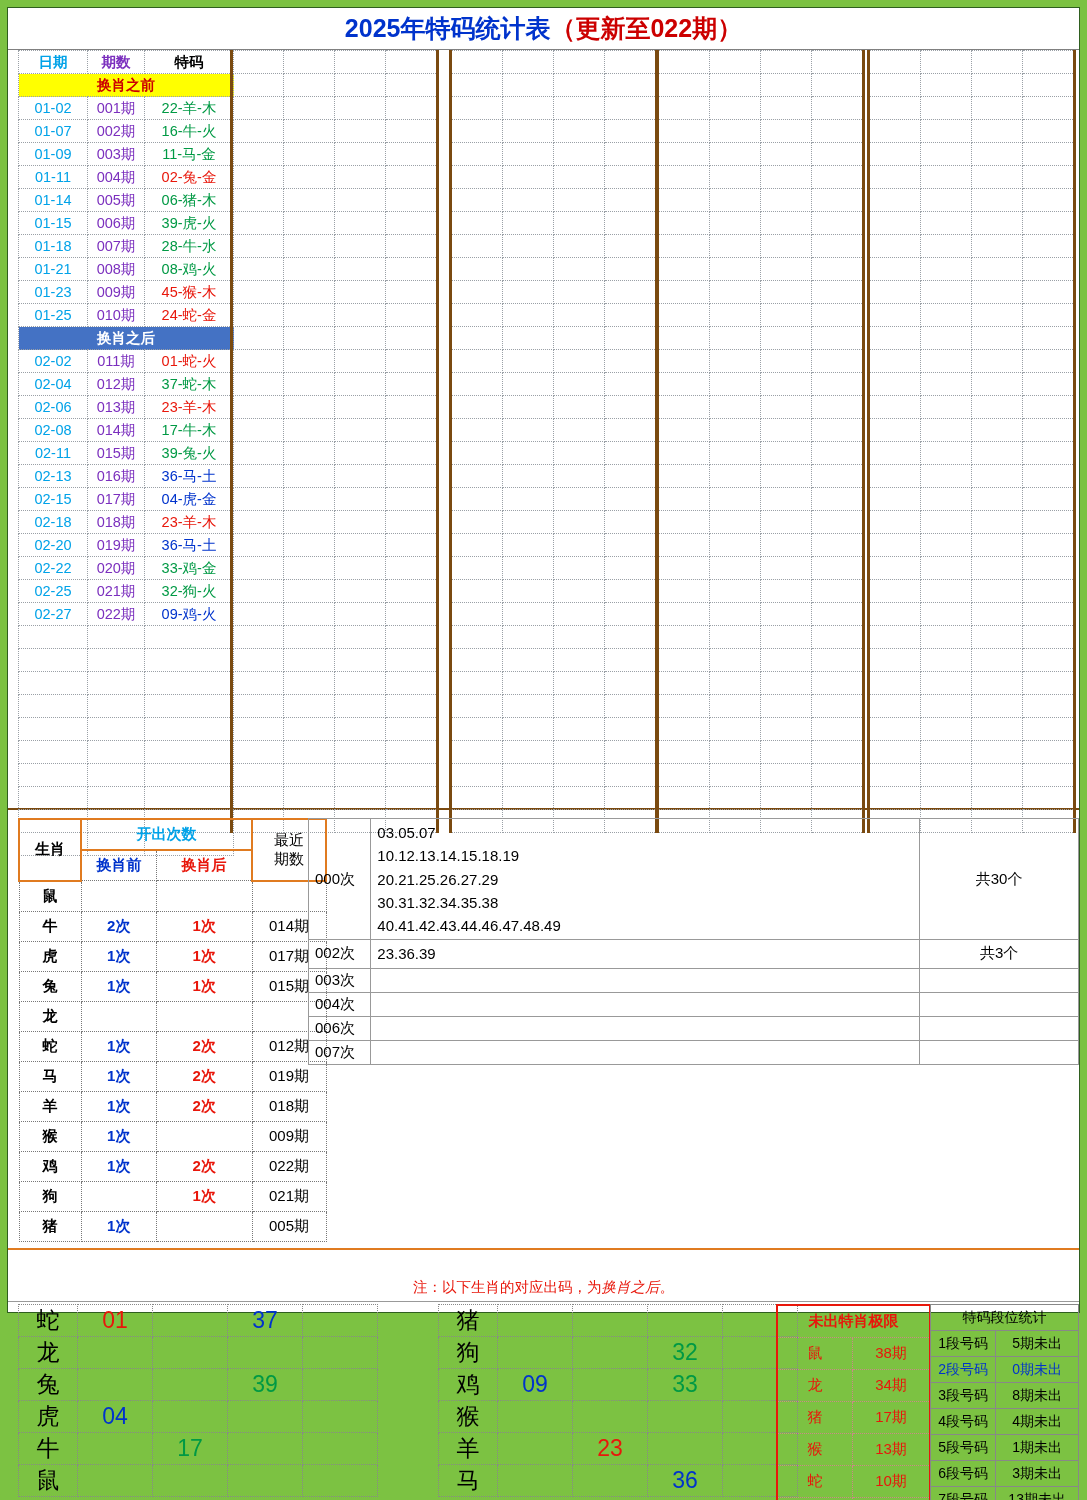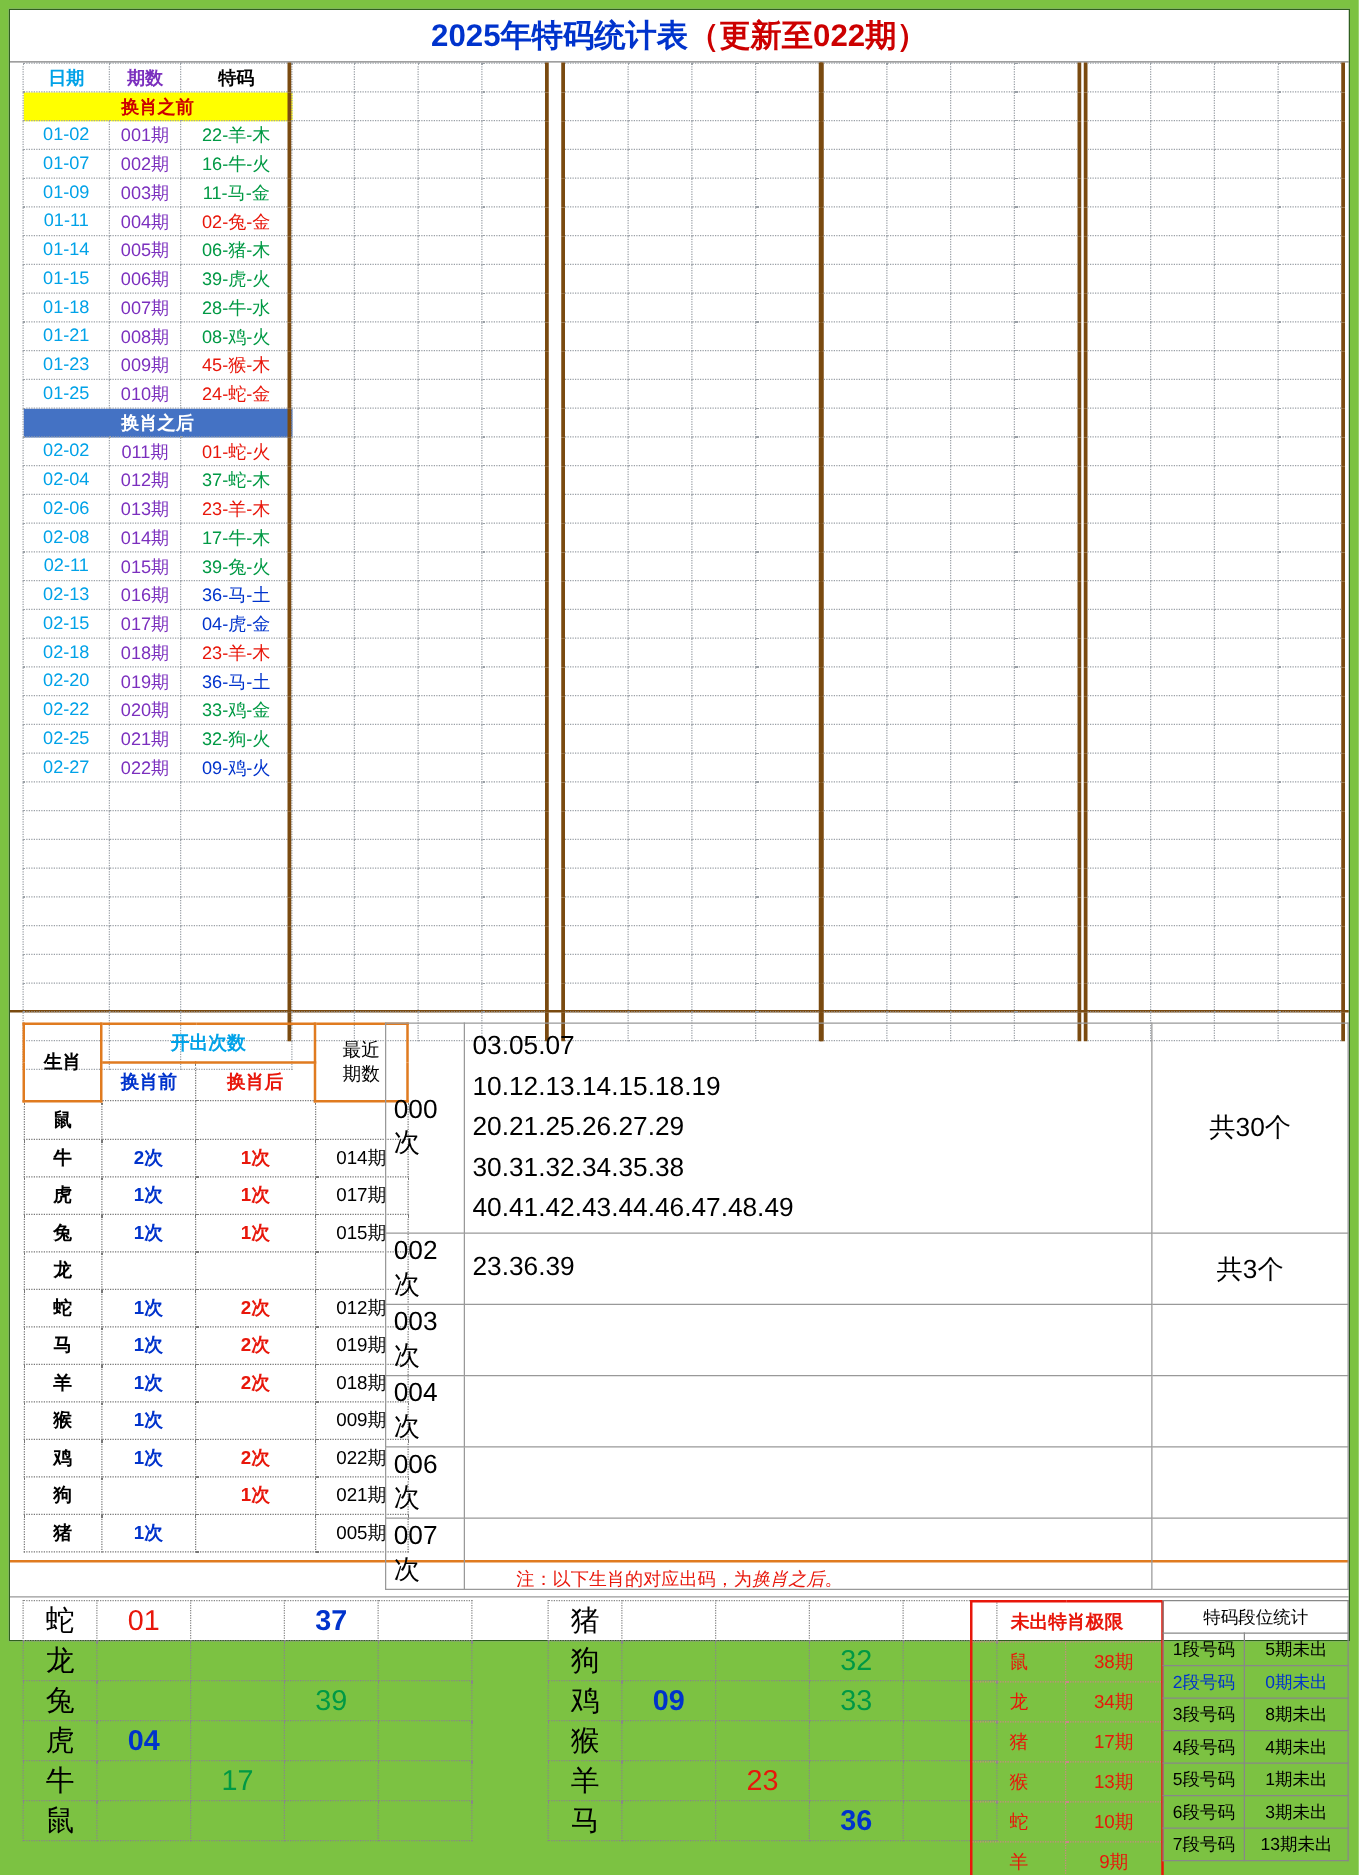--- a/index.html
+++ b/index.html
@@ -59,38 +59,38 @@
   table.zodiac td{border:1px dotted #777;font-size:15px;text-align:center;height:29px;padding:0 2px;}
   table.zodiac .zname{width:56px;font-weight:bold;}
   table.zodiac .zbefore{width:70px;color:#0033cc;font-weight:bold;}
   table.zodiac .zafter{width:90px;color:#e8170b;font-weight:bold;}
   table.zodiac .zrecent{width:68px;}
   .zhdr-blue{color:#00a2e8;font-weight:bold;}
   .zhdr-red{color:#e8170b;font-weight:bold;}
   .box-orange{border:2px solid #e07b20 !important;}
 
   table.freq{border-collapse:collapse;position:absolute;left:300px;top:8px;}
-  table.freq td{border:1px solid #999;font-size:21px;padding:2px 6px;vertical-align:middle;}
+  table.freq td{border:1px solid #999;font-size:15px;padding:2px 6px;vertical-align:middle;}
   .f-label{width:52px;font-size:13px;text-align:left;}
   .f-nums{width:575px;text-align:left;line-height:1.55;}
   .f-total{width:160px;text-align:center;font-size:18px;}
 
   
-  .note{height:28px;display:flex;align-items:center;justify-content:center;font-size:14.5px;color:#e8170b;border-bottom:1px solid #999;}
+  .note{height:28px;display:flex;align-items:center;justify-content:center;font-size:14.5px;color:#e8170b;border-bottom:1px solid #999;margin-top:24px;}
   .note i{font-style:italic;}
 
   
   .bottom{position:relative;height:210px;}
   table.bt{border-collapse:collapse;position:absolute;}
   table.bt td{border:1px dotted #888;height:31px;font-size:23px;text-align:center;padding:0;}
   .bt-name{width:58px;font-size:24px;}
   .bt-c{width:74px;}
   .b-red{color:#e8170b;}
   .b-green{color:#009944;}
-  .b-blue{color:#0033cc;font-weight:bold;}
+  .b-blue{color:#0033cc;}
 
   table.limit{border-collapse:collapse;position:absolute;left:768px;top:2px;border:2px solid #e8170b;}
   table.limit td{border:1px dotted #c88;height:31px;font-size:15px;color:#e8170b;text-align:center;padding:0 4px;}
   .lim-hdr{font-size:17px;font-weight:bold;}
   .lim-n{width:66px;}
   .lim-v{width:68px;}
 
   table.seg{border-collapse:collapse;position:absolute;left:922px;top:2px;}
   table.seg td{border:1px solid #888;height:25px;font-size:14px;text-align:center;padding:0 3px;}
   .seg-hdr{font-size:14px;}

